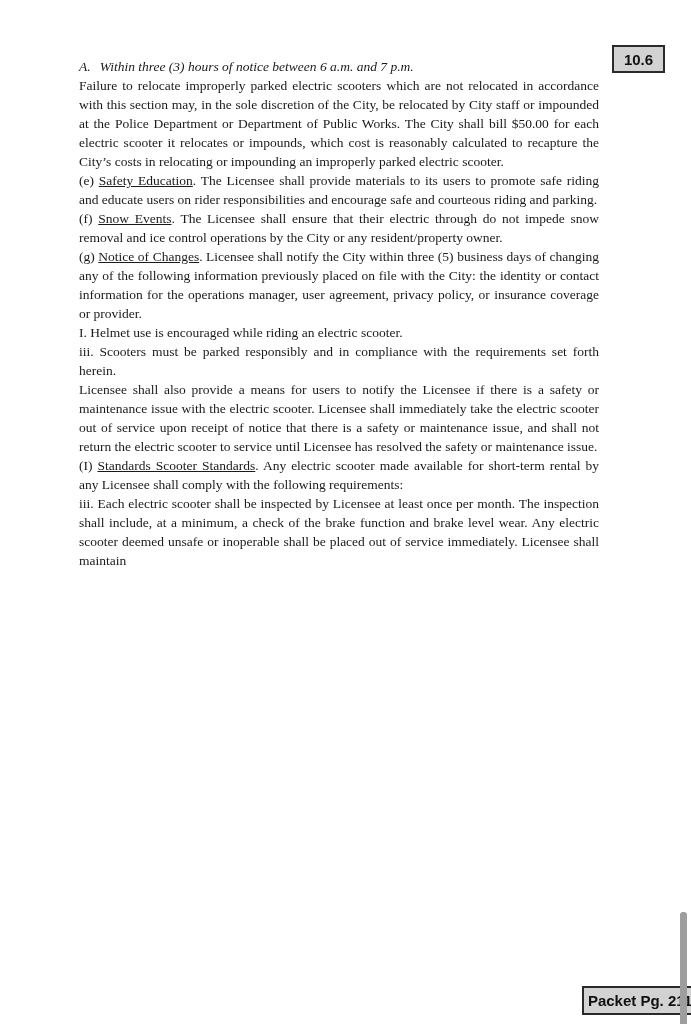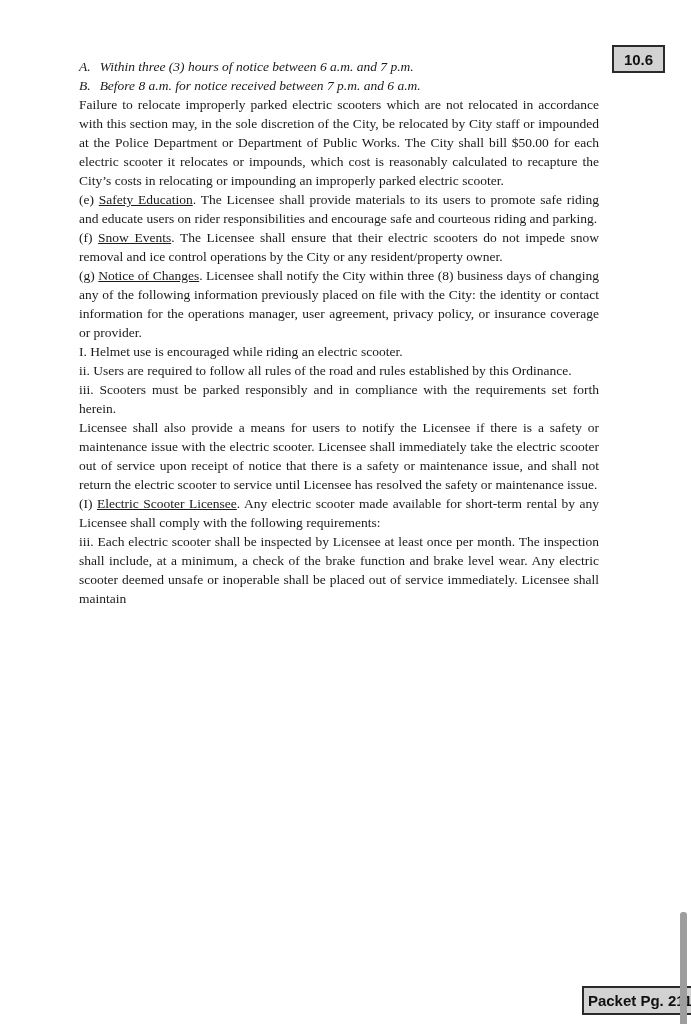--- a/index.html
+++ b/index.html
@@ -61,39 +61,37 @@
 <div class="page">
 
   <div class="badge badge-top">
     <span>10.6</span>
   </div>
 
   <div class="content">
 
     <p class="ab"><span class="ab-label">A.</span><span>Within three (3) hours of notice between 6 a.m. and 7 p.m.</span></p>
 
-    <p class="ab"><span class="ab-label">B.</span><span>Before 8 a.m. for notice received between 7 p.m. and 6 a.m.</span></p>
 
     <p class="ind">Failure to relocate improperly parked electric scooters which are not relocated in accordance with this section may, in the sole discretion of the City, be relocated by City staff or impounded at the Police Department or Department of Public Works.  The City shall bill $50.00 for each electric scooter it relocates or impounds, which cost is reasonably calculated to recapture the City’s costs in relocating or impounding an improperly parked electric scooter.</p>
 
 
     <p><span>(e)</span> <span class="u">Safety Education</span><span>. The Licensee shall provide materials to its users to promote safe riding and educate users on rider responsibilities and encourage safe and courteous riding and parking.</span></p>
 
-    <p><span>(f)</span> <span class="u">Snow Events</span><span>.  The Licensee shall ensure that their electric scooters do not impede snow removal and ice control operations by the City or any resident/property owner.</span></p>
+    <p><span>(f)</span> <span class="u">Snow Events</span><span>.  The Licensee shall ensure that their electric through do not impede snow removal and ice control operations by the City or any resident/property owner.</span></p>
 
-    <p><span>(g)</span> <span class="u">Notice of Changes</span><span>.  Licensee shall notify the City within three (8) business days of changing any of the following information previously placed on file with the City: the identity or contact information for the operations manager, user agreement, privacy policy, or insurance coverage or provider.</span></p>
+    <p><span>(g)</span> <span class="u">Notice of Changes</span><span>.  Licensee shall notify the City within three (5) business days of changing any of the following information previously placed on file with the City: the identity or contact information for the operations manager, user agreement, privacy policy, or insurance coverage or provider.</span></p>
 
 
     <p class="ind">I. Helmet use is encouraged while riding an electric scooter.</p>
-    <p class="ind">ii. Users are required to follow all rules of the road and rules established by this Ordinance.</p>
     <p class="ind">iii. Scooters must be parked responsibly and in compliance with the requirements set forth herein.</p>
 
     <p>Licensee shall also provide a means for users to notify the Licensee if there is a safety or maintenance issue with the electric scooter.  Licensee shall immediately take the electric scooter out of service upon receipt of notice that there is a safety or maintenance issue, and shall not return the electric scooter to service until Licensee has resolved the safety or maintenance issue.</p>
 
-    <p><span>(I)</span> <span class="u">Electric Scooter Licensee</span><span>.  Any electric scooter made available for short-term rental by any Licensee shall comply with the following requirements:</span></p>
+    <p><span>(I)</span> <span class="u">Standards Scooter Standards</span><span>.  Any electric scooter made available for short-term rental by any Licensee shall comply with the following requirements:</span></p>
 
     <p class="ind">iii.  Each electric scooter shall be inspected by Licensee at least once per month.  The inspection shall include, at a minimum, a check of the brake function and brake level wear. Any electric scooter deemed unsafe or inoperable shall be placed out of service immediately. Licensee shall maintain</p>
 
   </div>
 
   <div class="badge badge-footer">
     <span>Packet Pg. 211</span>
   </div>
 
   <div class="scroll-thumb"></div>

